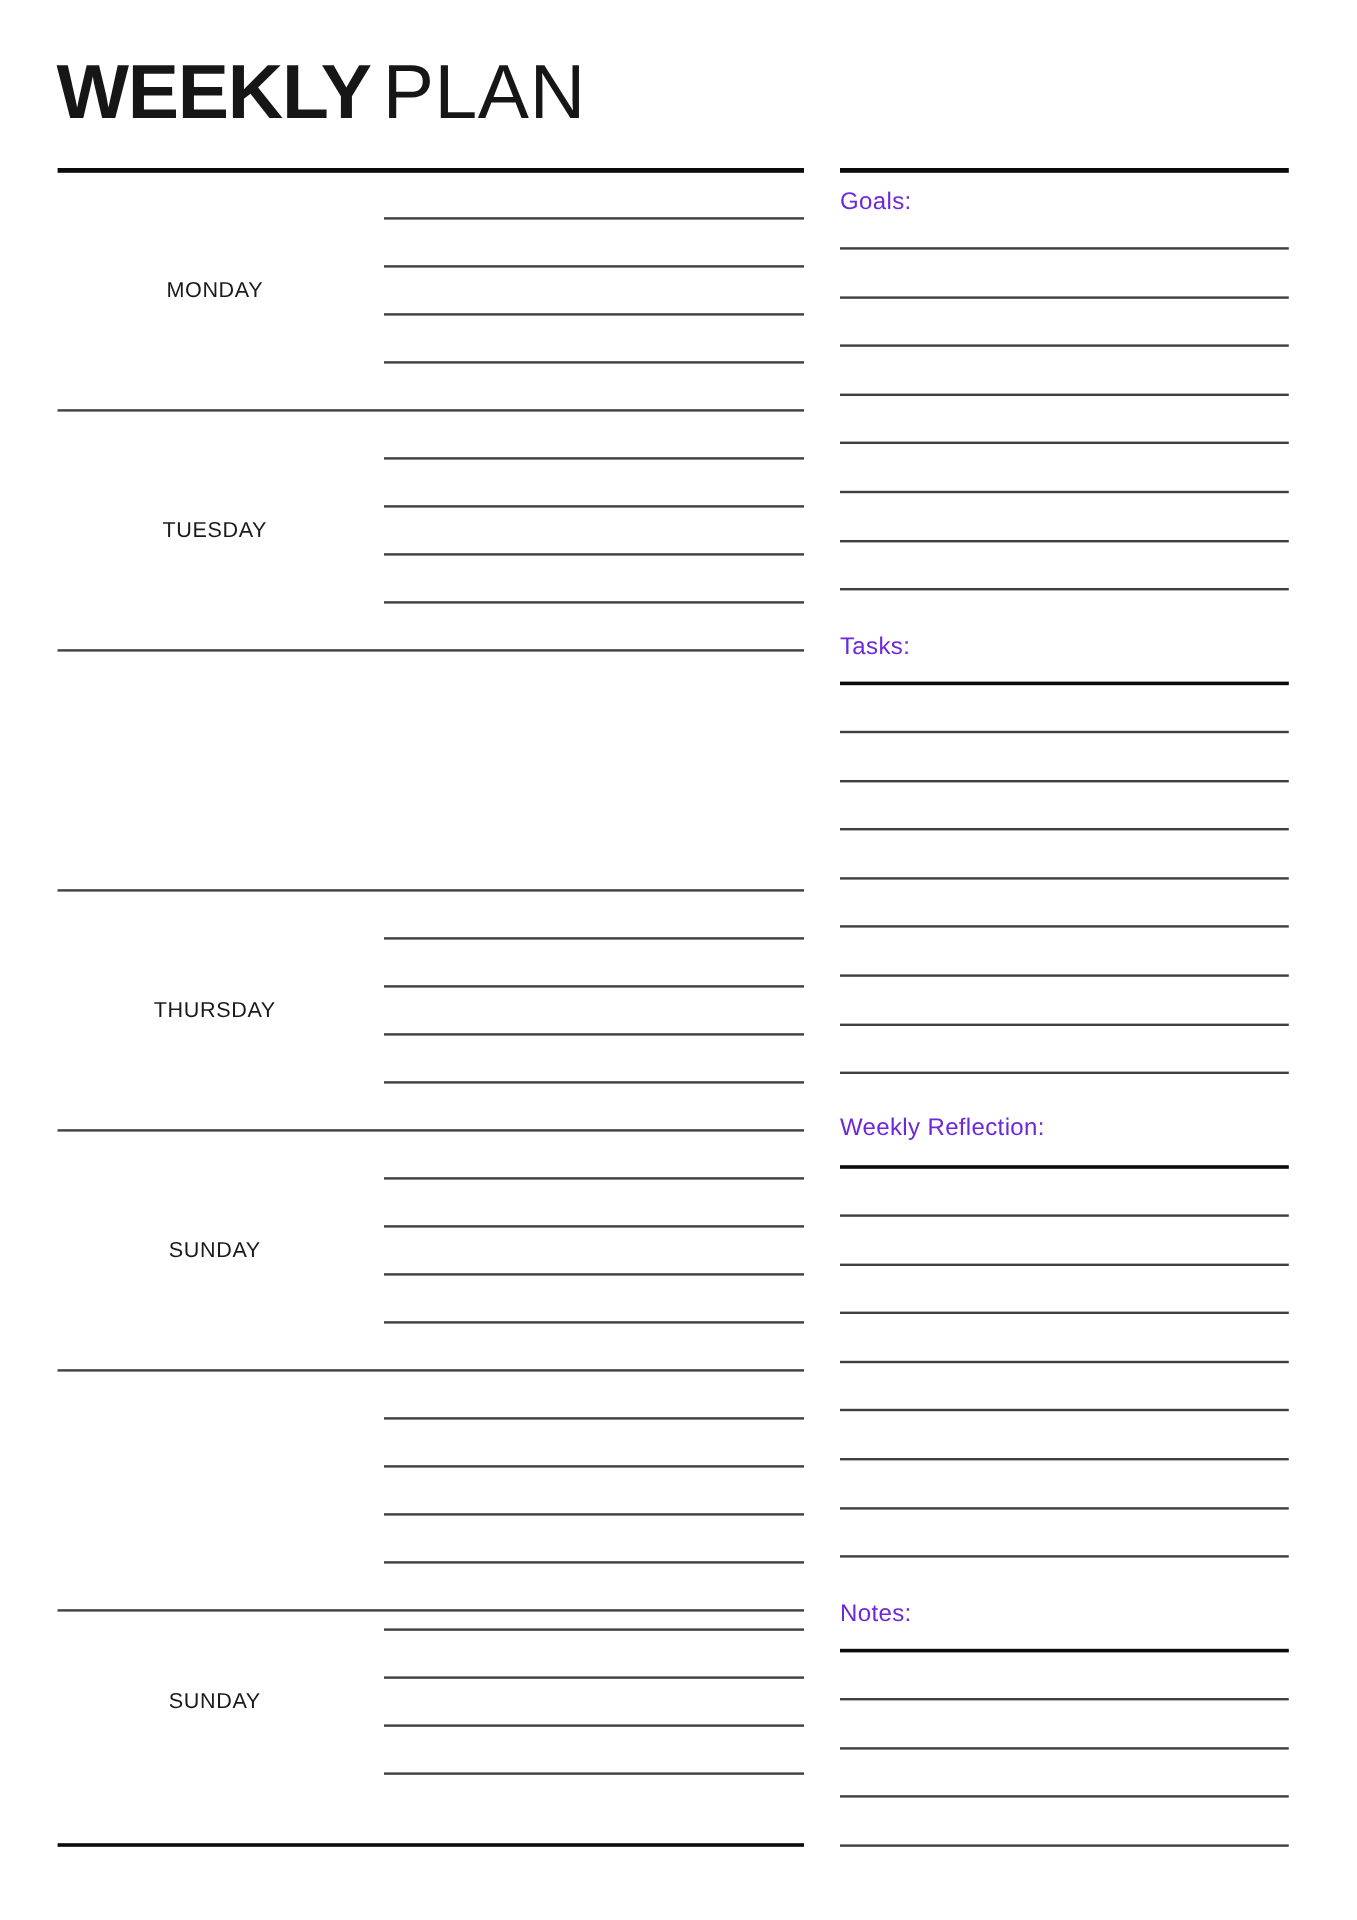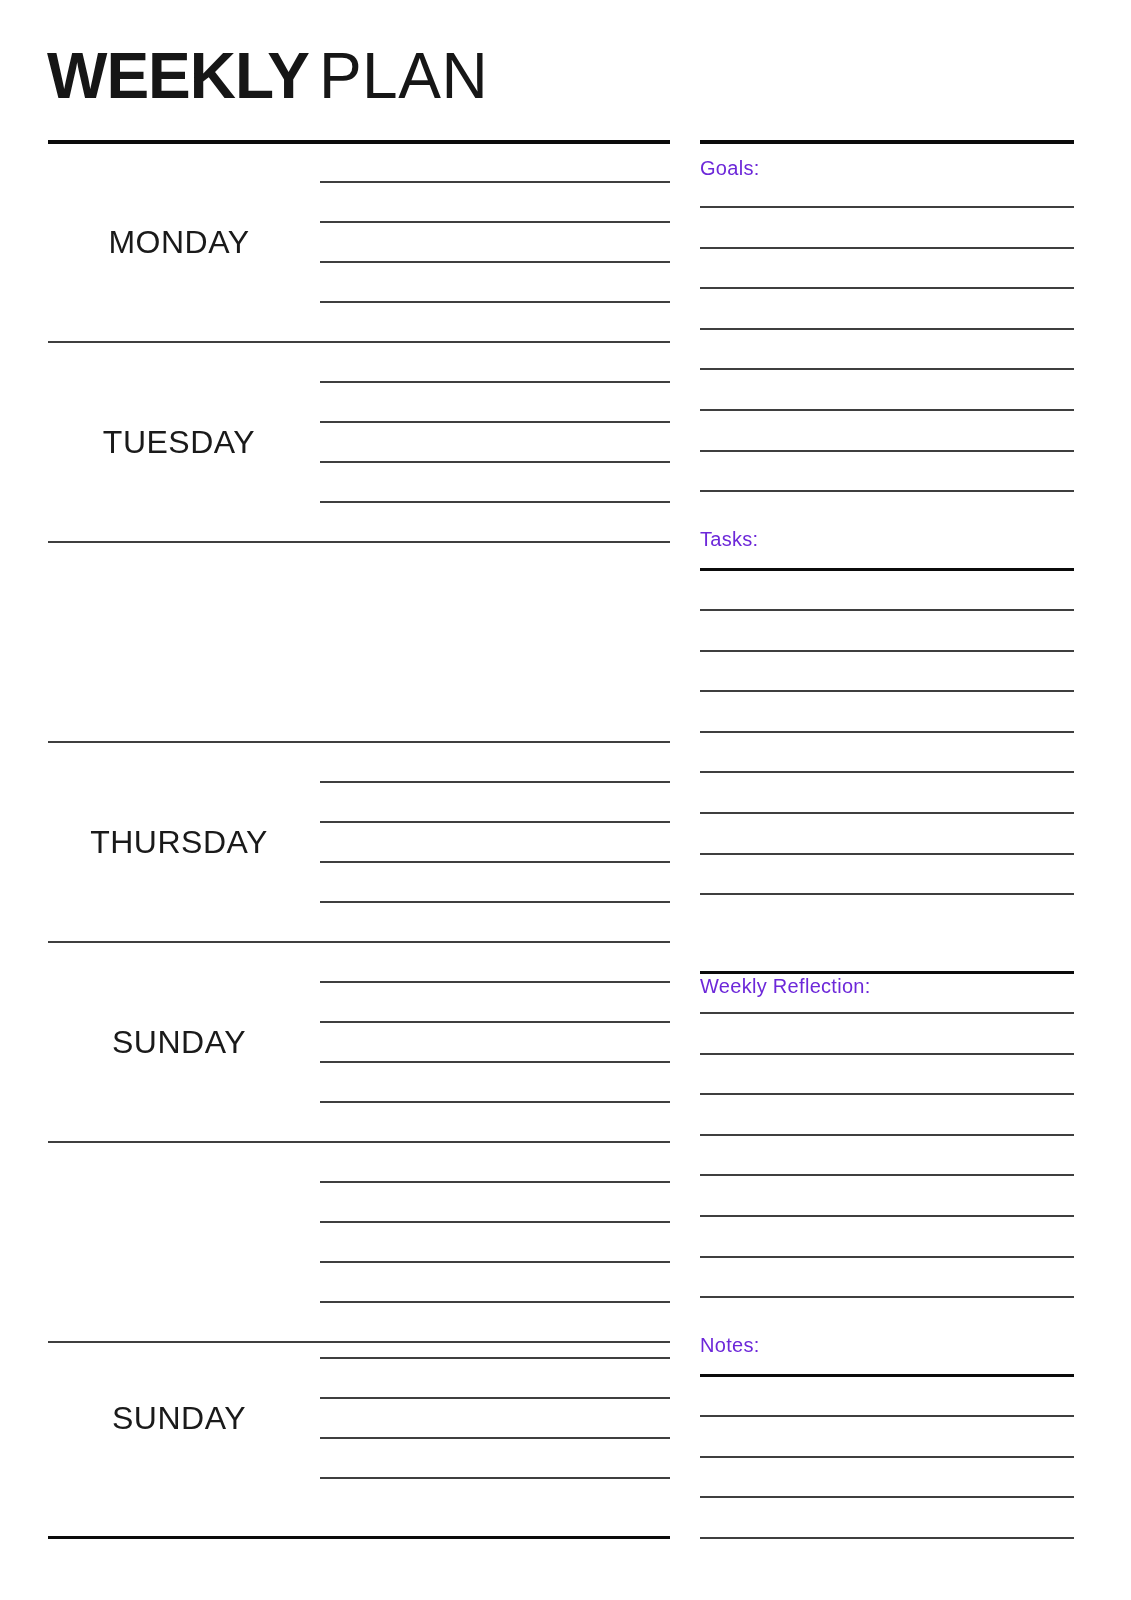--- a/index.html
+++ b/index.html
@@ -44,21 +44,21 @@
   .right-col-x { left: 700px; width: 374px; }
 
   
   .day-section { position: absolute; left: 48px; width: 622px; }
   .day-label {
     position: absolute;
     left: 0; top: 50%;
     width: 262px;
     transform: translateY(-50%);
     text-align: center;
-    font-size: 32px;
+    font-size: 18px;
     letter-spacing: 0.5px;
     color: #1a1a1a;
     white-space: nowrap;
   }
   .day-lines {
     position: absolute;
     left: 272px; top: 50%;
     width: 350px;
     transform: translateY(-50%);
     display: flex;
@@ -179,21 +179,21 @@
       <span class="wline"></span>
       <span class="wline"></span>
       <span class="wline"></span>
       <span class="wline"></span>
       <span class="wline"></span>
       <span class="wline"></span>
       <span class="wline"></span>
       <span class="wline"></span>
     </div>
 
-  <div class="r-label" style="top:968px">Weekly Reflection:</div>
+  <div class="r-label" style="top:922px">Weekly Reflection:</div>
   <div class="rule medium right-col-x" style="top:971px"></div>
   <div class="r-lines" style="top:1012px">
       <span class="wline"></span>
       <span class="wline"></span>
       <span class="wline"></span>
       <span class="wline"></span>
       <span class="wline"></span>
       <span class="wline"></span>
       <span class="wline"></span>
       <span class="wline"></span>

